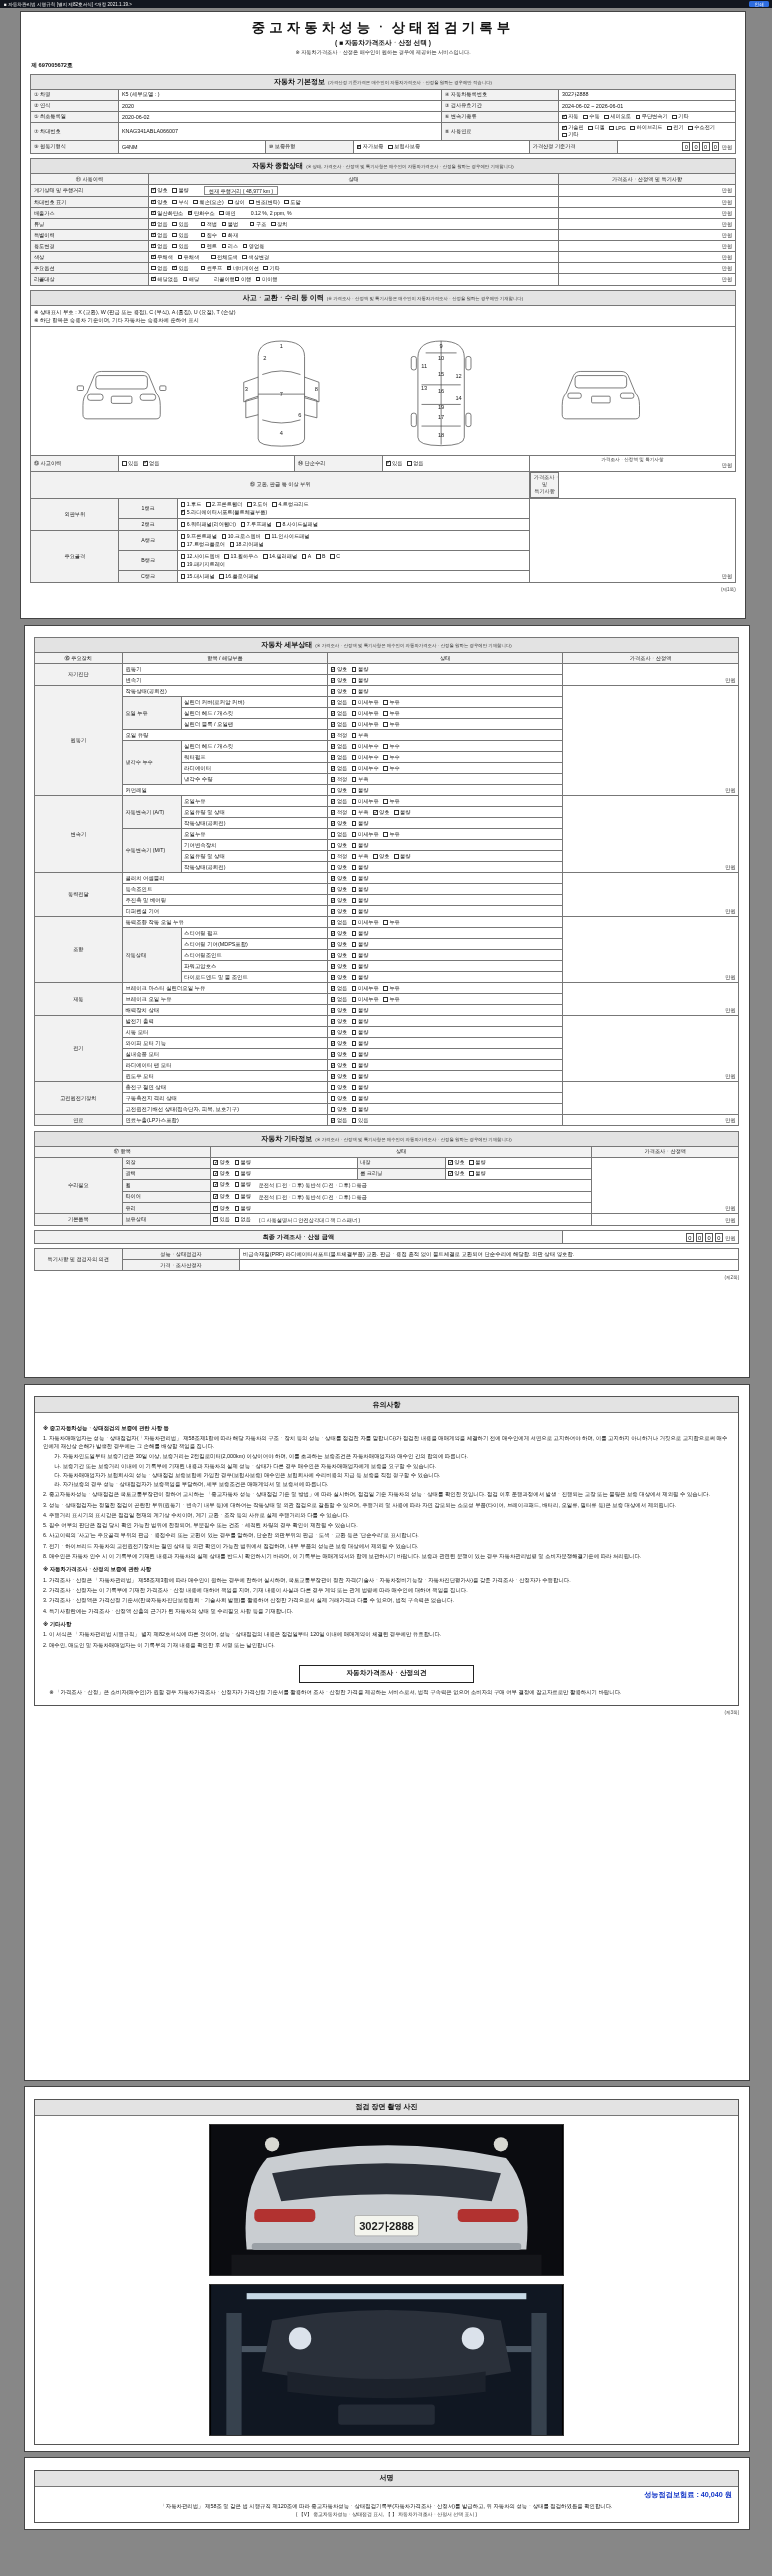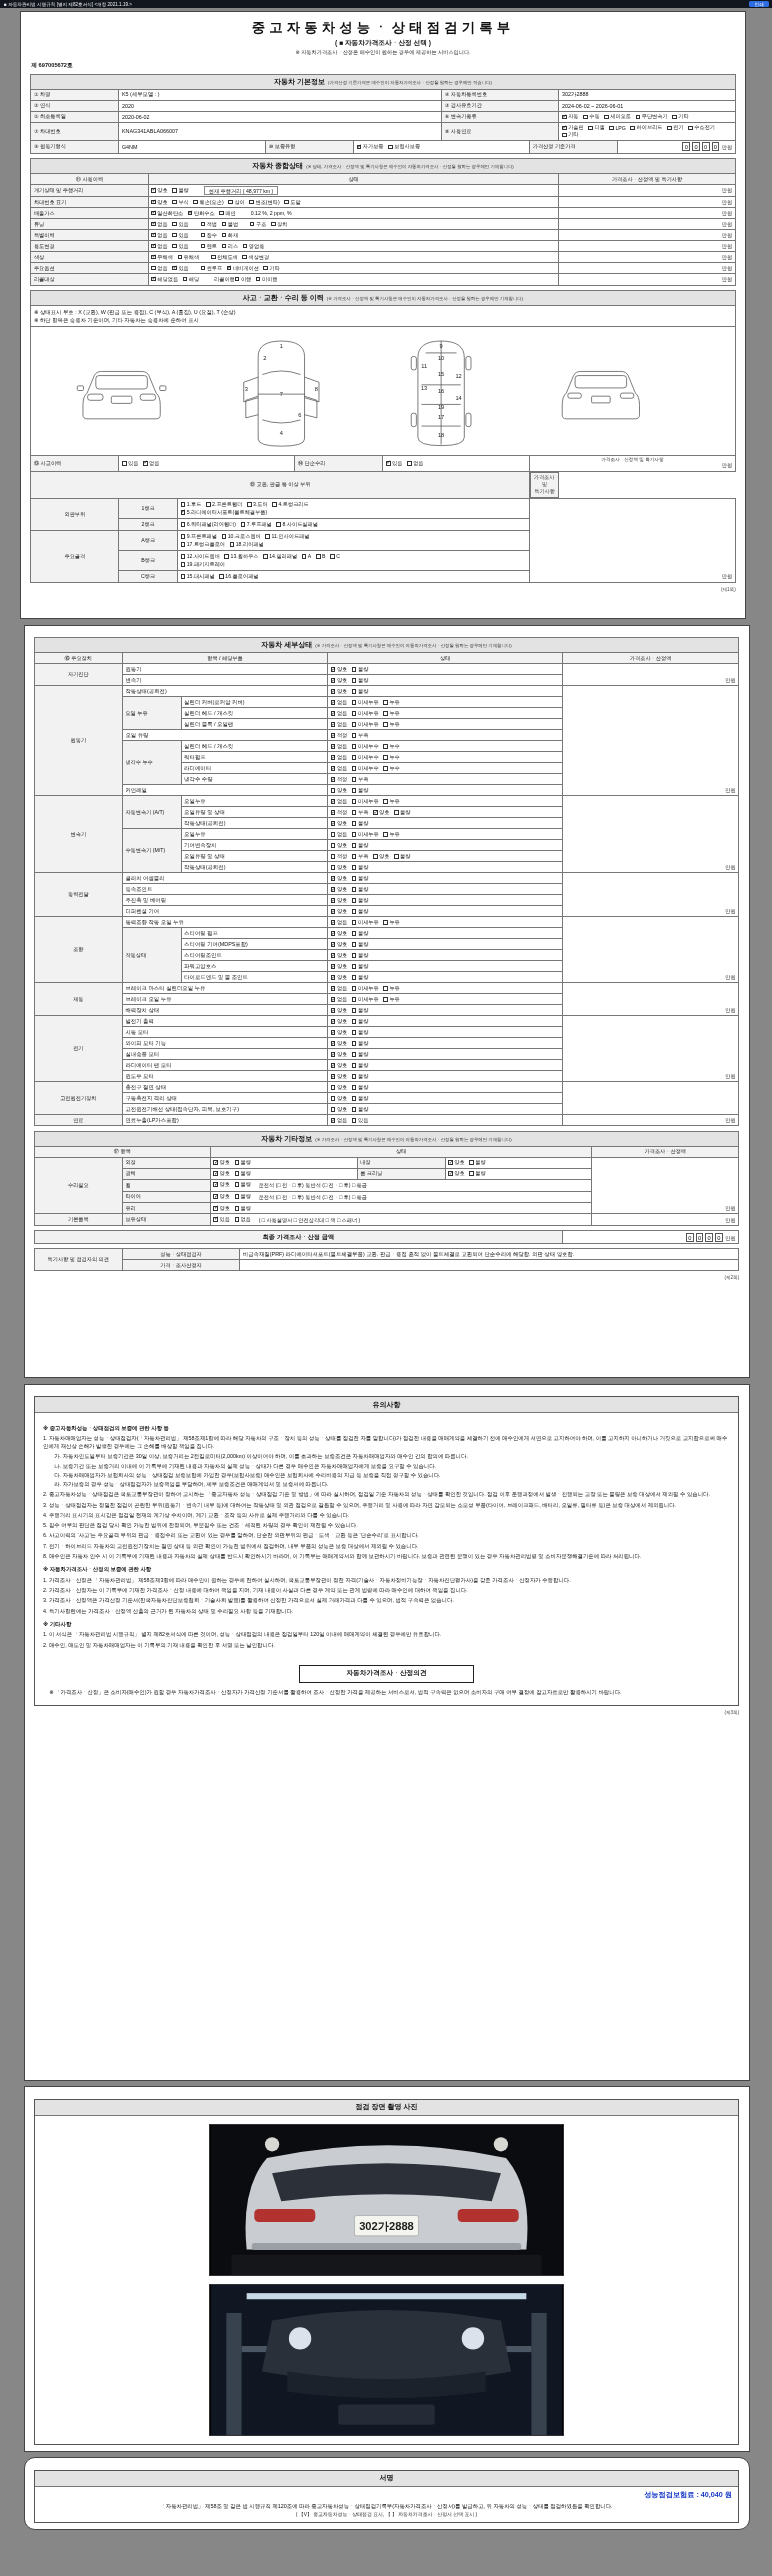--- a/index.html
+++ b/index.html
@@ -5,21 +5,21 @@
   * { box-sizing: border-box; }
   html,body { margin:0; padding:0; }
   body { width:773px; height:2576px; background:#878787; font-family:"Liberation Sans","DejaVu Sans",sans-serif; color:#111; overflow:hidden; }
   .topbar { height:8.2px; background:#12161f; color:#eee; display:flex; align-items:center; justify-content:space-between; padding:0 4.1px; font-size:4.6px; }
   .btn-blue { background:#2e6de0; color:#fff; border-radius:1.5px; padding:0.5px 5.2px; font-size:4.6px; cursor:pointer; }
   .page { width:726px; margin:5.7px auto 0; background:#fff; border:0.5px solid #444; padding:7.2px 9.3px 5.2px; }
   #page1 { min-height:608px; margin-top:3.1px;margin-left:20px; }
   #page2 { min-height:753px; }
   #page3 { min-height:697px; }
   #page4 { min-height:361px; }
-  #page5 { min-height:58px;border-radius:11px; }
+  #page5 { min-height:58px; }
   .doc-title { text-align:center; font-size:13.4px; font-weight:bold; letter-spacing:4.1px; }
   .doc-sub { text-align:center; font-size:6.7px; font-weight:bold; margin-top:1.5px; }
   .doc-note { text-align:center; font-size:5.2px; margin-top:1.5px; color:#222; }
   .doc-no { font-size:5.7px; font-weight:bold; margin:5.2px 0 0 1px; }
   table.tbl { width:100%; border-collapse:collapse; table-layout:fixed; margin-top:4.1px; }
   table.tbl col { width:4.1666%; }
   .tbl td { border:0.5px solid #777; font-size:5.4px; padding:1.5px 2.6px; vertical-align:middle; word-break:keep-all; overflow:hidden; }
   td.sec { background:#e3e3e3; text-align:center; padding:2.1px; }
   .sec-t { font-weight:bold; font-size:7px; }
   .note { font-size:4.4px; color:#333; margin-left:3.1px; font-weight:normal; }

